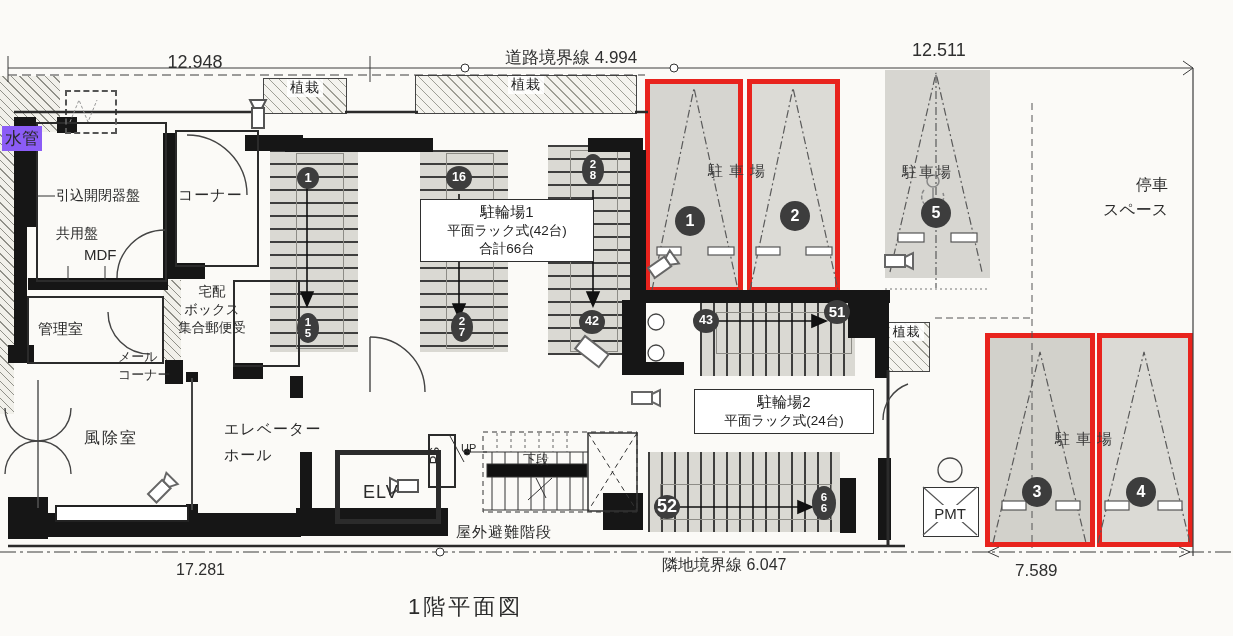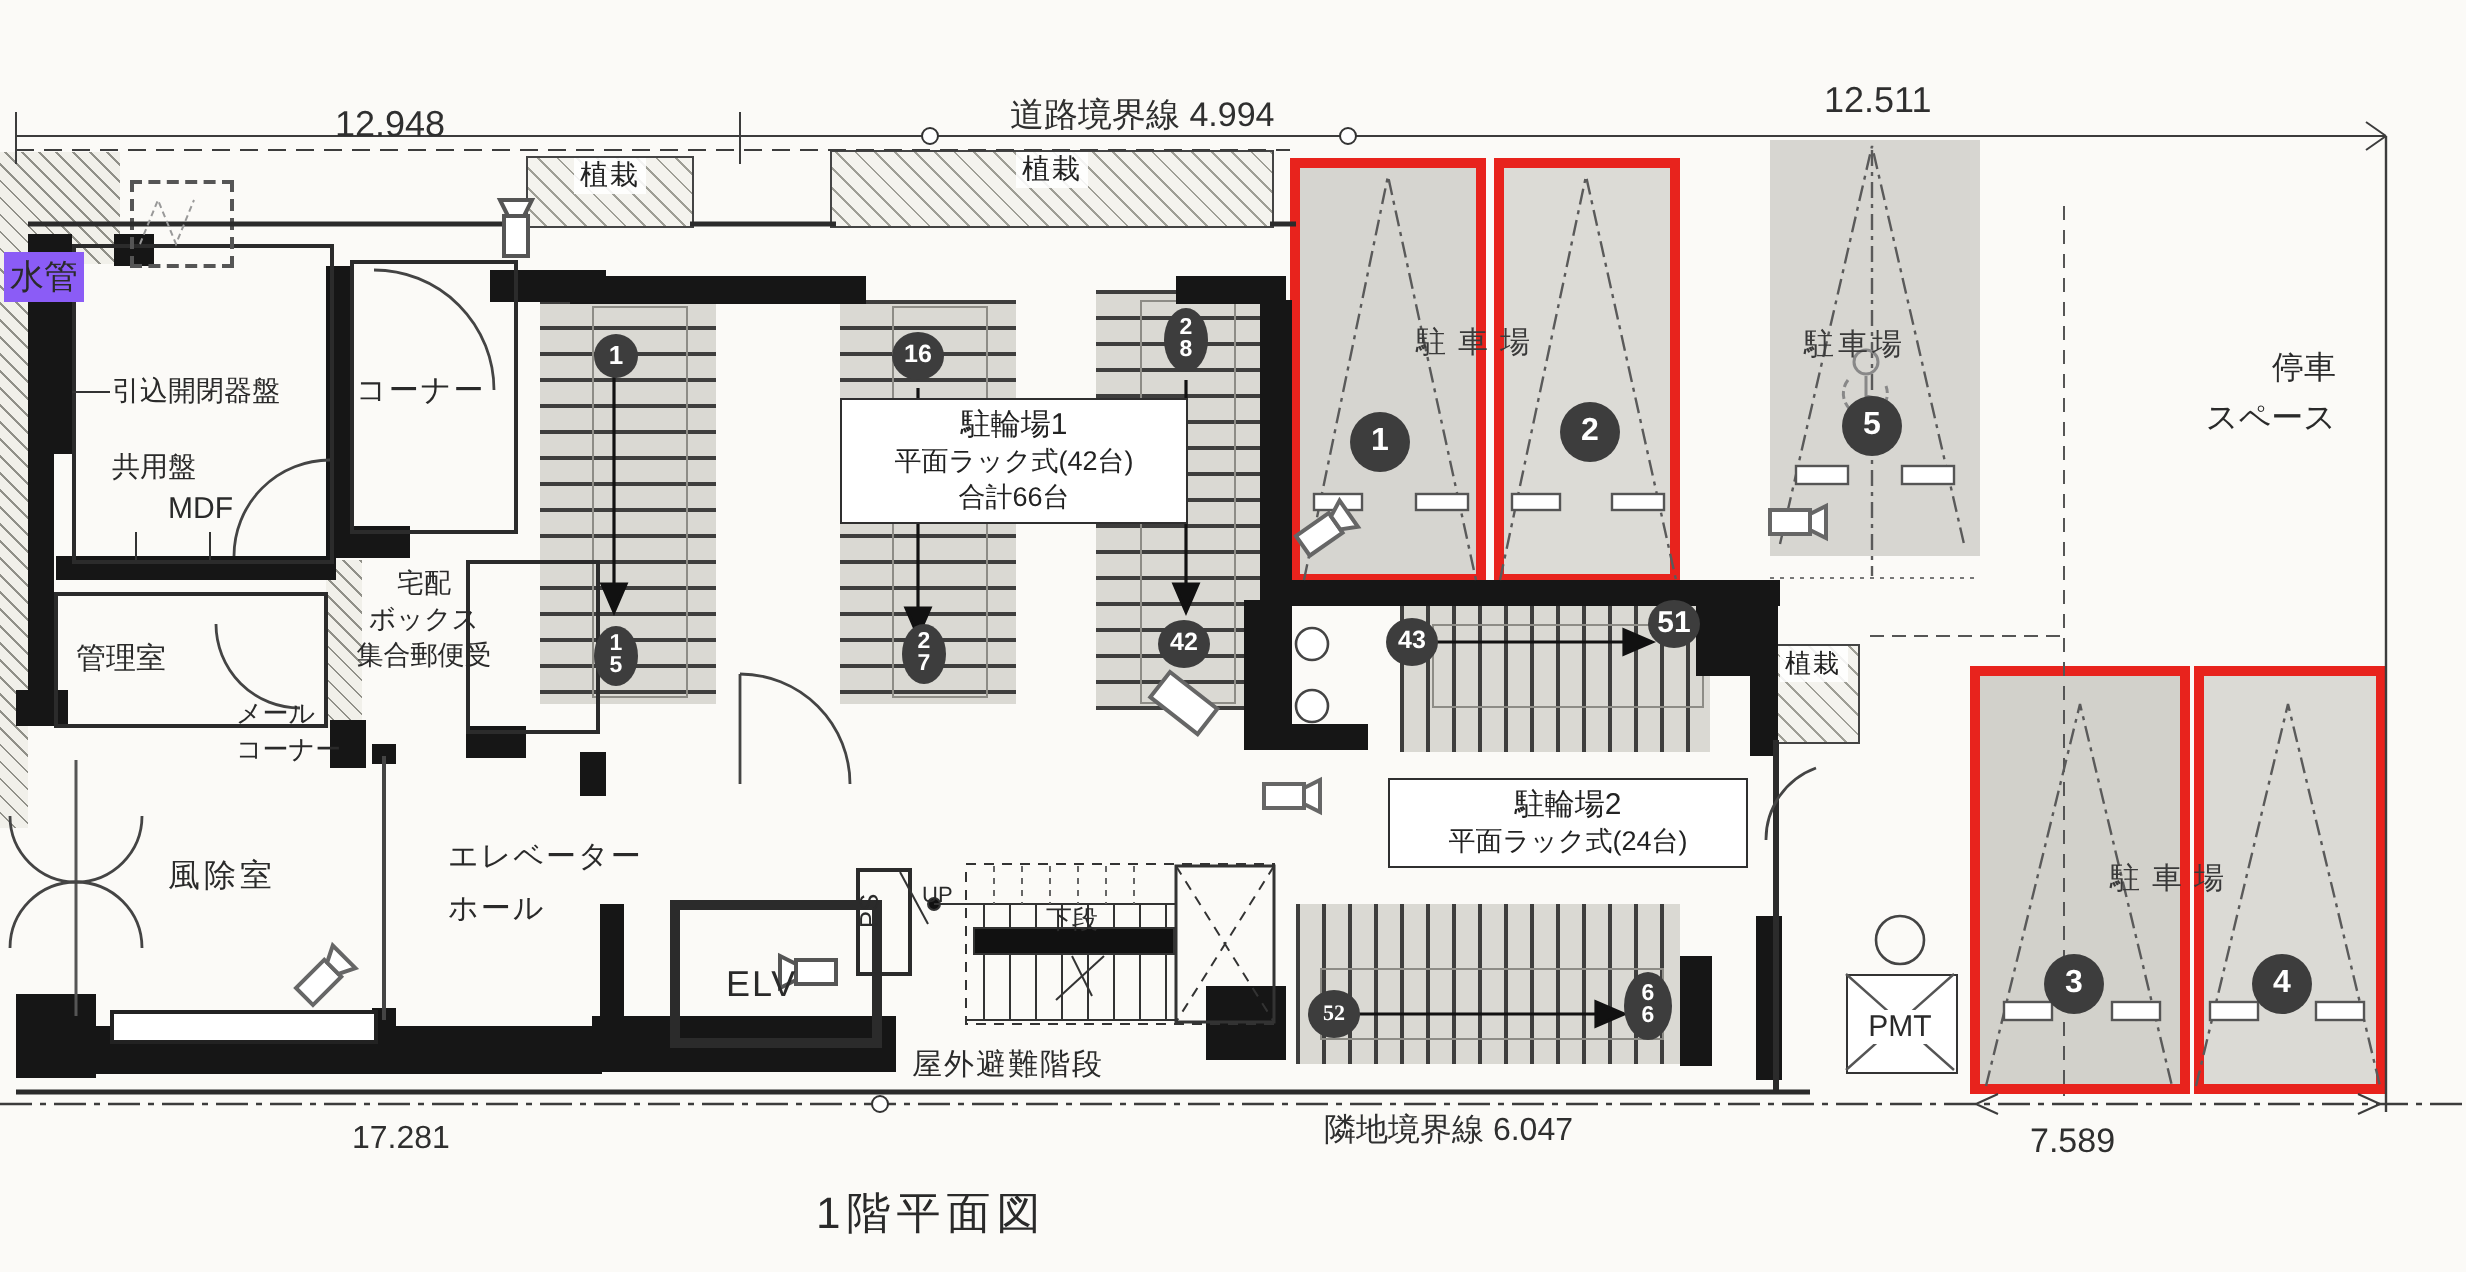--- a/index.html
+++ b/index.html
@@ -301,21 +301,21 @@
   <div class="badge pre" style="left:297px;top:313px;width:22px;height:30px;font-size:11.5px;">1
 5</div>
   <div class="badge" style="left:446px;top:166px;width:26px;height:24px;font-size:12.5px;">16</div>
   <div class="badge pre" style="left:451px;top:312px;width:22px;height:30px;font-size:11.5px;">2
 7</div>
   <div class="badge pre" style="left:582px;top:154px;width:22px;height:32px;font-size:11.5px;">2
 8</div>
   <div class="badge" style="left:579px;top:310px;width:26px;height:24px;font-size:12.5px;">42</div>
   <div class="badge" style="left:693px;top:309px;width:26px;height:24px;font-size:12.5px;">43</div>
   <div class="badge" style="left:824px;top:300px;width:26px;height:24px;font-size:15px;">51</div>
-  <div class="badge" style="left:654px;top:495px;width:26px;height:24px;font-size:11px;font-family:Liberation Serif, serif;">52</div>
+  <div class="badge" style="left:654px;top:495px;width:26px;height:24px;font-size:18px;">52</div>
   <div class="badge pre" style="left:812px;top:486px;width:24px;height:34px;font-size:11.5px;">6
 6</div>
 
   <div class="badge" style="left:675px;top:206px;width:30px;height:30px;font-size:16px;">1</div>
   <div class="badge" style="left:780px;top:201px;width:30px;height:30px;font-size:16px;">2</div>
   <div class="badge" style="left:1022px;top:477px;width:30px;height:30px;font-size:16px;">3</div>
   <div class="badge" style="left:1126px;top:477px;width:30px;height:30px;font-size:16px;">4</div>
   <div class="badge" style="left:921px;top:198px;width:30px;height:30px;font-size:16px;">5</div>
 
 </div>

